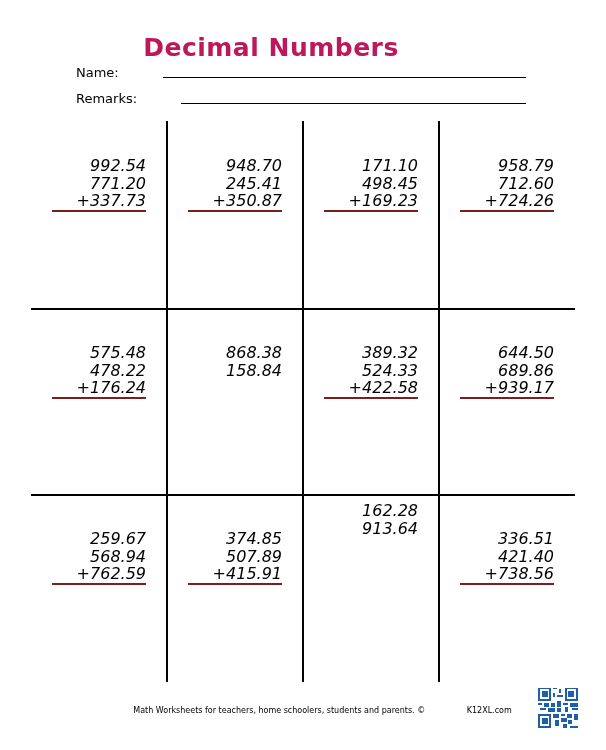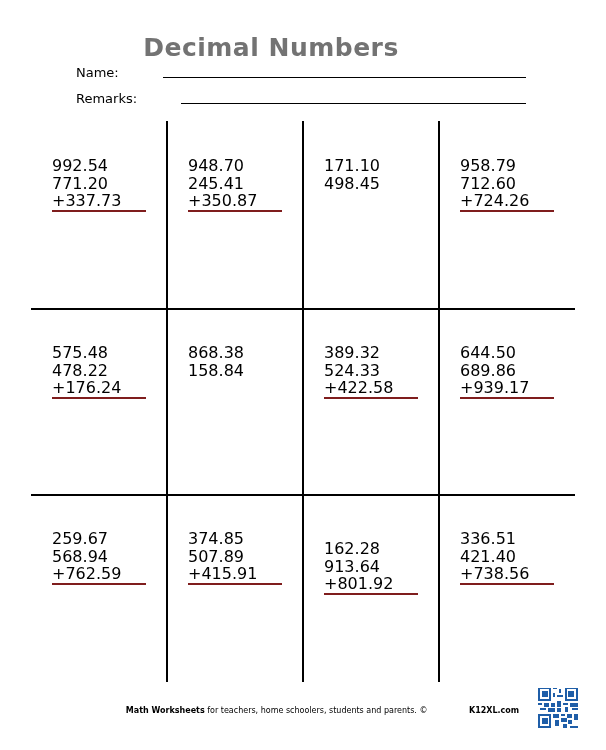--- a/index.html
+++ b/index.html
@@ -3,49 +3,50 @@
 <meta charset="utf-8">
 <style>
   html, body { margin: 0; padding: 0; background: #ffffff; }
   body {
     width: 606px; height: 750px; position: relative; overflow: hidden;
     font-family: "DejaVu Sans", sans-serif; color: #000;
   }
   .title {
     position: absolute; left: 0; top: 33px; width: 542px; text-align: center;
     font-family: "DejaVu Sans", sans-serif; font-weight: bold; font-size: 25px;
-    color: #737373; letter-spacing: 0.5px;
+    color: #be185d; letter-spacing: 0.5px;
   }
   .field {
     position: absolute; left: 76px; font-size: 13px; display: flex; align-items: flex-end; gap: 44px;
   }
   .field .line { border-bottom: 1px solid #000; height: 1px; margin-bottom: 2px; }
   .field-name { top: 65px; width: 450px; }
   .field-remarks { top: 91px; width: 450px; }
   .field .lbl { white-space: nowrap; }
   .field .line { flex: 1; }
 
   .vline { position: absolute; width: 2px; background: #000; }
   .hline { position: absolute; height: 1.5px; background: #000; }
 
   .problem {
     position: absolute; width: 94px;
     font-family: "DejaVu Sans", sans-serif; font-size: 16px; line-height: 17.5px;
-    text-align: left;
+    text-align: right;
+    font-style: italic;
   }
   .problem .row { display: block; }
   .problem .last {
     border-bottom: 2px solid #7f1d1d; padding-left: 0;
   }
   .footer {
     position: absolute; left: 0; top: 706px; width: 606px; text-align: center;
     font-size: 8px; font-family: "DejaVu Sans", sans-serif; color: #000;
     padding-right: 0;
   }
-  .footer b { font-weight: bold; padding-left: 39px; }
+  .footer b { font-weight: normal; padding-left: 39px; }
   .qr { position: absolute; left: 538px; top: 686px; width: 40px; height: 43px; }
 </style>
 </head>
 <body>
 
 <div class="title">Decimal Numbers</div>
 
 <div class="field field-name">
   <span class="lbl">Name:</span>
   <span class="line"></span>
@@ -67,20 +68,21 @@
   <span class="row last">+337.73</span>
 </div>
 <div class="problem" style="left:188px; top:157px;">
   <span class="row">948.70</span>
   <span class="row">245.41</span>
   <span class="row last">+350.87</span>
 </div>
 <div class="problem" style="left:324px; top:157px;">
   <span class="row">171.10</span>
   <span class="row">498.45</span>
+  <span class="row last">+169.23</span>
 </div>
 <div class="problem" style="left:460px; top:157px;">
   <span class="row">958.79</span>
   <span class="row">712.60</span>
   <span class="row last">+724.26</span>
 </div>
 
 <div class="problem" style="left:52px; top:344px;">
   <span class="row">575.48</span>
   <span class="row">478.22</span>
@@ -104,24 +106,23 @@
 <div class="problem" style="left:52px; top:530px;">
   <span class="row">259.67</span>
   <span class="row">568.94</span>
   <span class="row last">+762.59</span>
 </div>
 <div class="problem" style="left:188px; top:530px;">
   <span class="row">374.85</span>
   <span class="row">507.89</span>
   <span class="row last">+415.91</span>
 </div>
-<div class="problem" style="left:324px; top:540px;">
+<div class="problem" style="left:324px; top:502px;">
   <span class="row">162.28</span>
   <span class="row">913.64</span>
-  <span class="row last">+801.92</span>
 </div>
 <div class="problem" style="left:460px; top:530px;">
   <span class="row">336.51</span>
   <span class="row">421.40</span>
   <span class="row last">+738.56</span>
 </div>
 
 <div class="footer">
   <b>Math Worksheets</b><span> for teachers, home schoolers, students and parents. © </span><b>K12XL.com</b>
 </div>

